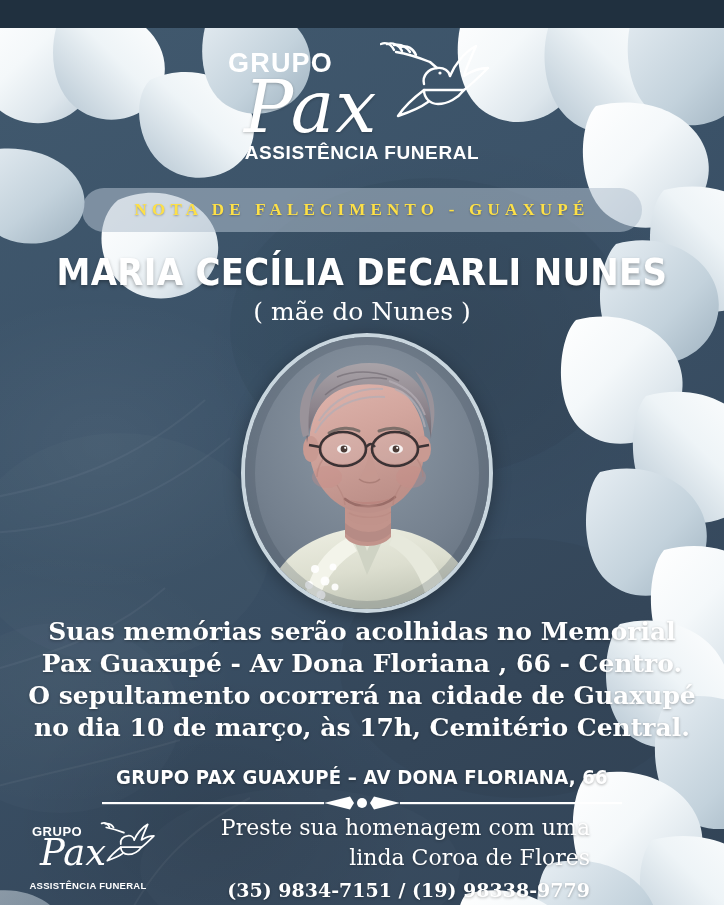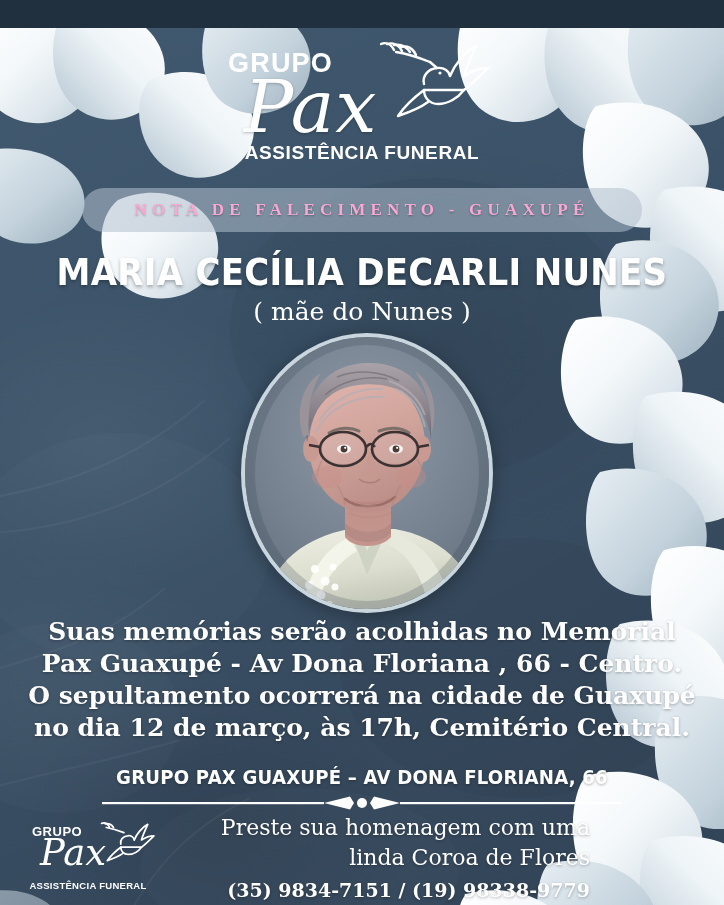--- a/index.html
+++ b/index.html
@@ -68,21 +68,21 @@
   .banner{
     position:absolute;left:82px;top:160px;
     width:560px;height:44px;
     border-radius:22px;
     background:rgba(176,192,206,.55);
     z-index:6;
   }
   .banner-text{
     position:absolute;inset:0;
     display:flex;align-items:center;justify-content:center;
-    color:#f9a8d4;
+    color:#fde047;
     font-size:17px;font-weight:bold;
     letter-spacing:5.2px;
     font-family:"Liberation Serif",serif;
     text-shadow:0 1px 2px rgba(0,0,0,.3);
   }
 
   
   .name{
     position:absolute;left:0;right:0;top:223px;
     text-align:center;
@@ -407,21 +407,21 @@
       <ellipse cx="124" cy="178" rx="22" ry="10" fill="#c19089" opacity="0.4"></ellipse>
 
       <ellipse cx="122" cy="136" rx="132" ry="148" fill="none" stroke="#2f3d4a" stroke-width="40" opacity="0.20"></ellipse>
     </svg>
   </div>
 
   <div class="body-text">
     <div>Suas memórias serão acolhidas no Memorial</div>
     <div>Pax Guaxupé - Av Dona Floriana , 66 - Centro.</div>
     <div>O sepultamento ocorrerá na cidade  de Guaxupé</div>
-    <div>no dia 12 de março, às 17h, Cemitério Central.</div>
+    <div>no dia 10 de março, às 17h, Cemitério Central.</div>
   </div>
 
   <div class="addr">GRUPO PAX GUAXUPÉ – AV DONA FLORIANA, 66</div>
 
   <svg class="divider" viewBox="0 0 520 22">
     <rect x="0" y="10" width="222" height="2.2" fill="#ffffff"></rect>
     <rect x="298" y="10" width="222" height="2.2" fill="#ffffff"></rect>
     <path d="M222 11 L 248 4.5 L 252 11 L 248 17.5 Z" fill="#ffffff"></path>
     <path d="M298 11 L 272 4.5 L 268 11 L 272 17.5 Z" fill="#ffffff"></path>
     <circle cx="260" cy="11" r="5" fill="#ffffff"></circle>

